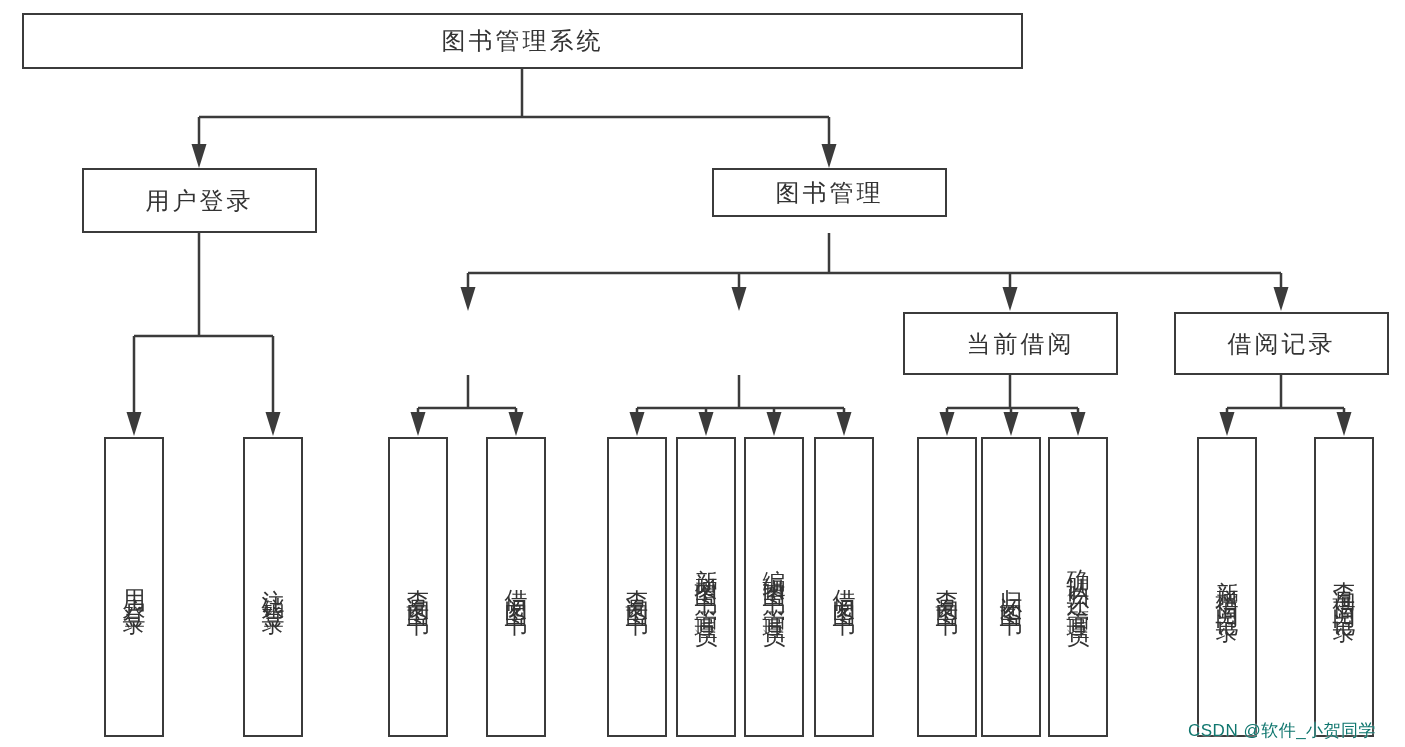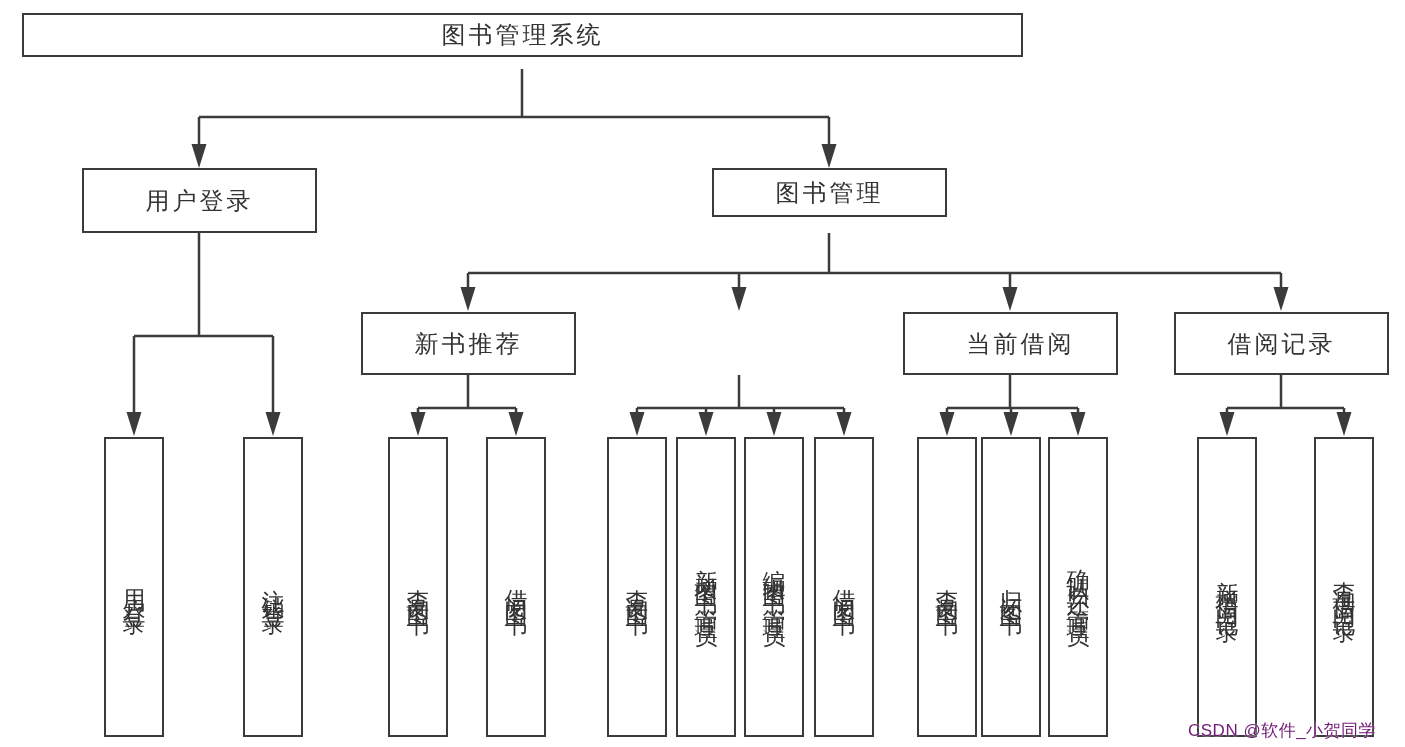--- a/index.html
+++ b/index.html
@@ -44,21 +44,21 @@
     top: 437px;
   }
   .node.v .vtext {
     writing-mode: vertical-rl;
     text-orientation: mixed;
     letter-spacing: 8px;
     line-height: 1;
     white-space: nowrap;
   }
   
-  #n-root   { left: 22px;  top: 13px;  width: 1001px; height: 44px; text-align: right; }
+  #n-root   { left: 22px;  top: 13px;  width: 1001px; height: 56px; text-align: right; }
   
   #n-login  { left: 82px;  top: 168px; width: 235px; height: 65px; }
   #n-mgmt   { left: 712px; top: 168px; width: 235px; height: 49px; }
   
   .module   { top: 312px; width: 215px; height: 63px; }
   #n-mod0 { left: 361px; }
   #n-mod1 { left: 632px; }
   #n-mod2 { left: 903px; padding-left: 20px; }
   #n-mod3 { left: 1174px; }
   
@@ -69,21 +69,21 @@
   #lf-cu0 { left: 917px; }  #lf-cu1 { left: 981px; }
   #lf-cu2 { left: 1048px; }
   #lf-rc0 { left: 1197px; } #lf-rc1 { left: 1314px; }
 
   #watermark {
     position: absolute;
     left: 1188px;
     top: 719px;
     font-size: 17px;
     letter-spacing: 0.5px;
-    color: #701a75;
+    color: #0f766e;
     z-index: 3;
     white-space: nowrap;
     text-shadow: 0 0 2px #ffffff;
   }
 </style>
 </head>
 <body>
 
 <div id="stage">
 
@@ -138,23 +138,20 @@
     <span>图书管理系统</span>
   </div>
 
   <div class="node h" id="n-login">
     <span>用户登录</span>
   </div>
   <div class="node h" id="n-mgmt">
     <span>图书管理</span>
   </div>
 
-  <div class="node h module" id="n-mod0">
-    <span>新书推荐</span>
-  </div>
   <div class="node h module" id="n-mod2">
     <span>当前借阅</span>
   </div>
   <div class="node h module" id="n-mod3">
     <span>借阅记录</span>
   </div>
 
   <div class="node v" id="lf-ul0">
     <span class="vtext">用户登录</span>
   </div>

